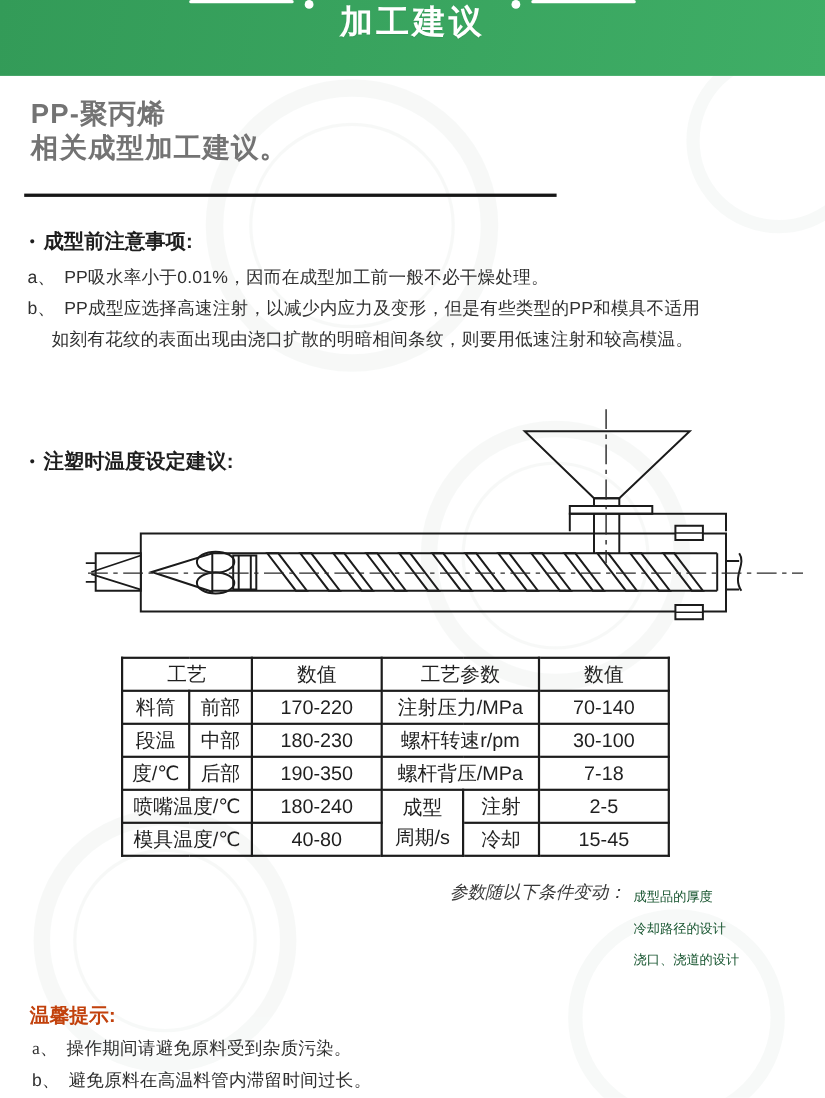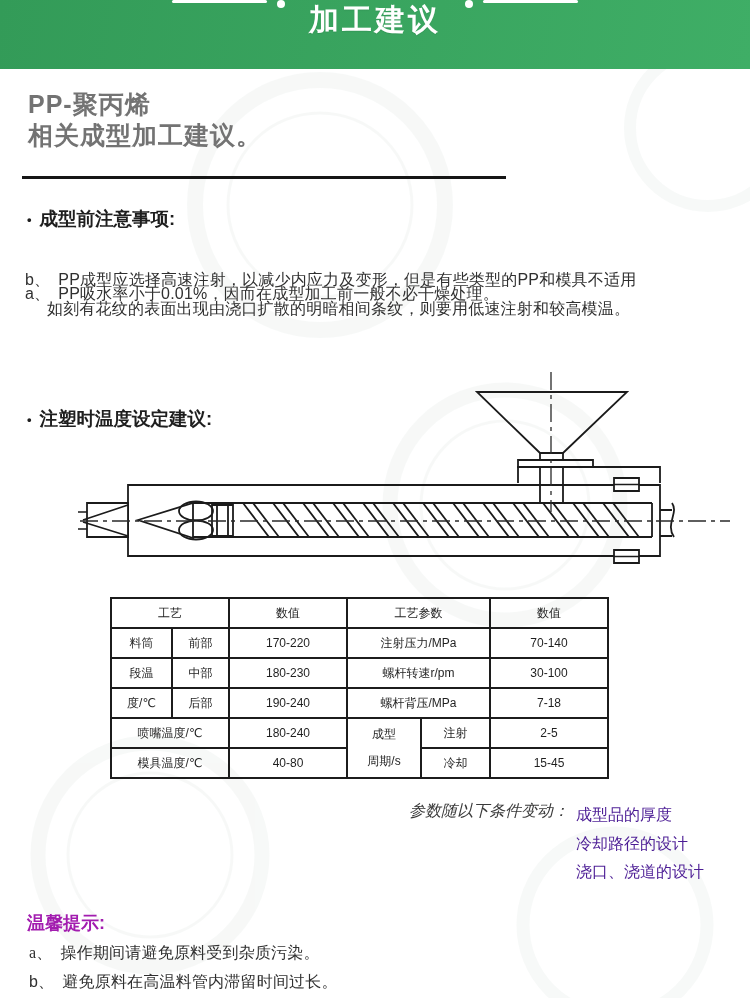--- a/index.html
+++ b/index.html
@@ -28,31 +28,31 @@
   .doc-title{left:28px;top:89px;font-weight:bold;font-size:25px;line-height:31px;letter-spacing:1px;}
   .hr-line{left:22px;top:176px;width:484px;height:3px;background:#161616;}
   
   .sec-head{font-size:18.5px;font-weight:bold;color:#1e1e1e;display:flex;align-items:center;}
   .sec-bullet{font-size:13px;margin-right:8px;transform:translateY(1px);}
   .body-line{font-size:16px;color:#303030;letter-spacing:0.2px;white-space:nowrap;}
   .item-label{display:inline-block;margin-right:8px;}
   
   table.ptable{
     left:110px;top:597px;position:absolute;border-collapse:collapse;
-    font-size:12px;color:#1f1f1f;table-layout:fixed;
+    font-size:18px;color:#1f1f1f;table-layout:fixed;
   }
   table.ptable td{
     border:2px solid #1c1c1c;text-align:center;vertical-align:middle;
     height:28px;padding:0;overflow:hidden;white-space:nowrap;
   }
   .cycle-part{display:block;line-height:27px;}
   
   .cond-intro{left:409px;top:801px;font-size:16px;color:#3a3a3a;font-style:italic;}
-  .cond-list{left:576px;top:801px;font-size:16px;color:#4c1d95;line-height:28.5px;}
-  .tips-head{left:27px;top:911px;font-size:18px;font-weight:bold;color:#a21caf;}
+  .cond-list{left:576px;top:801px;font-size:12px;color:#14532d;line-height:28.5px;}
+  .tips-head{left:27px;top:911px;font-size:18px;font-weight:bold;color:#c2410c;}
   svg.diagram *{vector-effect:non-scaling-stroke;}
 </style>
 </head>
 <body>
 
 <svg class="abs wm" width="750" height="998" viewBox="0 0 750 998" aria-hidden="true">
   <g fill="none" stroke="#7f9c8d" opacity="0.06">
     <circle cx="320" cy="205" r="125" stroke-width="16"></circle>
     <circle cx="320" cy="205" r="92" stroke-width="3"></circle>
     <circle cx="505" cy="505" r="115" stroke-width="15"></circle>
@@ -75,21 +75,21 @@
 <div class="abs doc-title" style="color:#737373;">
   <div>PP-聚丙烯</div>
   <div>相关成型加工建议。</div>
 </div>
 <div class="abs hr-line"></div>
 
 <div class="abs sec-head" style="left:27px;top:206px;">
   <span class="sec-bullet">•</span>
   <span>成型前注意事项:</span>
 </div>
-<div class="abs body-line" style="left:25px;top:242px;margin-top:42px;">
+<div class="abs body-line" style="left:25px;top:242px;">
   <span class="item-label">a、</span><span>PP吸水率小于0.01%，因而在成型加工前一般不必干燥处理。</span>
 </div>
 <div class="abs body-line" style="left:25px;top:270px;">
   <span class="item-label">b、</span><span>PP成型应选择高速注射，以减少内应力及变形，但是有些类型的PP和模具不适用</span>
 </div>
 <div class="abs body-line" style="left:47px;top:299px;">如刻有花纹的表面出现由浇口扩散的明暗相间条纹，则要用低速注射和较高模温。</div>
 
 <div class="abs sec-head" style="left:27px;top:406px;">
   <span class="sec-bullet">•</span>
   <span>注塑时温度设定建议:</span>
@@ -186,21 +186,21 @@
   <tr>
     <td>段温</td>
     <td>中部</td>
     <td>180-230</td>
     <td colspan="2">螺杆转速r/pm</td>
     <td>30-100</td>
   </tr>
   <tr>
     <td>度/℃</td>
     <td>后部</td>
-    <td>190-240</td>
+    <td>190-350</td>
     <td colspan="2">螺杆背压/MPa</td>
     <td>7-18</td>
   </tr>
   <tr>
     <td colspan="2">喷嘴温度/℃</td>
     <td>180-240</td>
     <td rowspan="2">
       <span class="cycle-part">成型</span>
       <span class="cycle-part">周期/s</span>
     </td>

